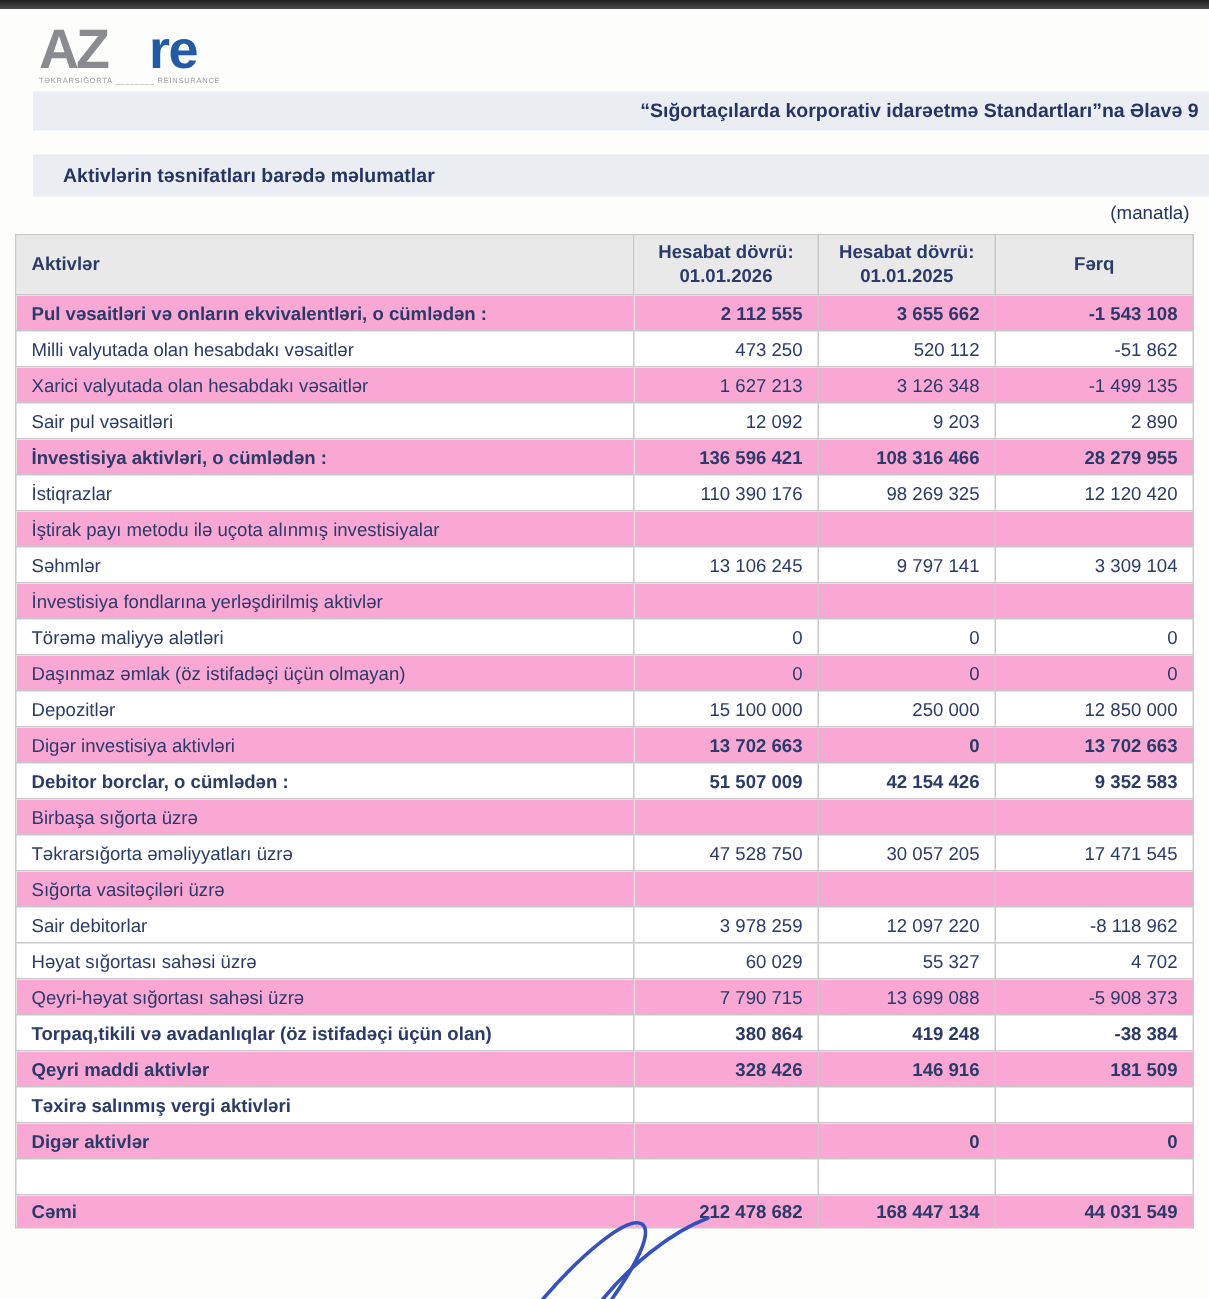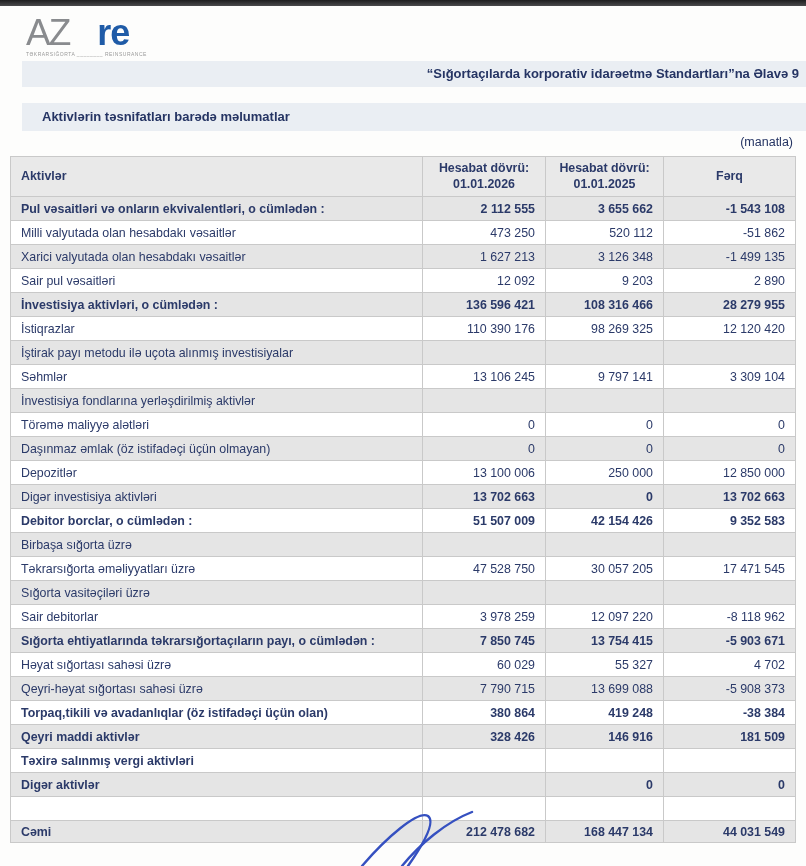--- a/index.html
+++ b/index.html
@@ -7,21 +7,21 @@
   body {
     position:relative; width:806px; height:866px; overflow:hidden;
     background:#fdfdfc; font-family:"Liberation Sans", sans-serif;
     color:#2b3a69;
   }
   .top-bar { position:absolute; left:0; top:0; width:806px; height:6px;
     background:linear-gradient(#1e1e1f,#4a4a4c); }
 
   
   .logo { position:absolute; left:26px; top:14px; line-height:1; }
-  .logo .az { font-size:37px; font-weight:normal; color:#898b8e; letter-spacing:-2px; }
+  .logo .az { font-size:37px; font-weight:bold; color:#898b8e; letter-spacing:-2px; }
   .logo .re { font-size:36px; font-weight:bold; color:#1f5ba7; letter-spacing:-1px;margin-left:28px; }
   .logo .tagline { display:block; margin-top:1px; font-size:5px; color:#9a9a9a;
     letter-spacing:.5px; white-space:nowrap; }
 
   .band { position:absolute; left:10px; width:785px; background:#eaeef3;
     font-weight:bold; font-size:13px; color:#253463;margin-left:12px; }
   .note-band { top:61px; height:26px; line-height:26px; text-align:right; padding-right:8px; }
   .title-band { top:103px; height:28px; line-height:28px; text-align:left; padding-left:20px; }
   .unit { position:absolute; left:10px; top:131px; width:785px; height:22px;
     line-height:22px; text-align:right; font-size:12.5px; color:#253463; padding-right:2px; }
@@ -36,21 +36,21 @@
   table.assets th, table.assets td {
     border:1px solid #c9c9c9; overflow:hidden; white-space:nowrap;
     height:24px; padding:0 10px; vertical-align:middle;
   }
   table.assets { border:1px solid #a3a3a3; }
   table.assets thead th { height:40px; background:#e9e9e9; font-weight:bold;
     text-align:center; line-height:1.25; font-size:12.4px; }
   table.assets thead th.assets-h { text-align:left;margin-left:36px; }
   td.lbl { text-align:left; }
   td.num { text-align:right; }
-  tr.shaded td { background:#e5e5e5; }
+  tr.shaded td { background:#f9a8d4; }
   tr.plain td { background:#ffffff; }
   .bl { font-weight:bold; }
   tr.total td { height:22px; }
 
   
   .signature { position:absolute; left:348px; top:808px; width:160px; height:58px; }
 </style>
 </head>
 <body>
 
@@ -154,21 +154,21 @@
         <td class="num">0</td>
       </tr>
       <tr class="shaded">
         <td class="lbl">Daşınmaz əmlak (öz istifadəçi üçün olmayan)</td>
         <td class="num">0</td>
         <td class="num">0</td>
         <td class="num">0</td>
       </tr>
       <tr class="plain">
         <td class="lbl">Depozitlər</td>
-        <td class="num">13 100 006</td>
+        <td class="num">15 100 000</td>
         <td class="num">250 000</td>
         <td class="num">12 850 000</td>
       </tr>
       <tr class="shaded">
         <td class="lbl">Digər investisiya aktivləri</td>
         <td class="num bl">13 702 663</td>
         <td class="num bl">0</td>
         <td class="num bl">13 702 663</td>
       </tr>
       <tr class="plain">
@@ -193,26 +193,20 @@
         <td class="lbl">Sığorta vasitəçiləri üzrə</td>
         <td class="num"></td>
         <td class="num"></td>
         <td class="num"></td>
       </tr>
       <tr class="plain">
         <td class="lbl">Sair debitorlar</td>
         <td class="num">3 978 259</td>
         <td class="num">12 097 220</td>
         <td class="num">-8 118 962</td>
-      </tr>
-      <tr class="shaded">
-        <td class="lbl bl">Sığorta ehtiyatlarında təkrarsığortaçıların payı, o cümlədən :</td>
-        <td class="num bl">7 850 745</td>
-        <td class="num bl">13 754 415</td>
-        <td class="num bl">-5 903 671</td>
       </tr>
       <tr class="plain">
         <td class="lbl">Həyat sığortası sahəsi üzrə</td>
         <td class="num">60 029</td>
         <td class="num">55 327</td>
         <td class="num">4 702</td>
       </tr>
       <tr class="shaded">
         <td class="lbl">Qeyri-həyat sığortası sahəsi üzrə</td>
         <td class="num">7 790 715</td>

